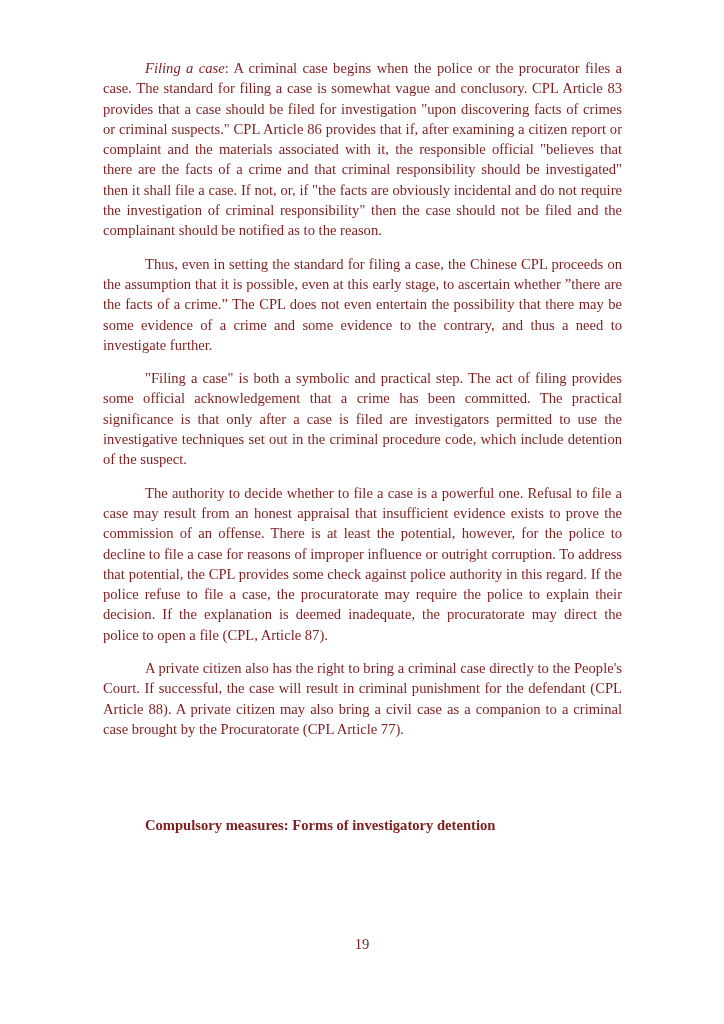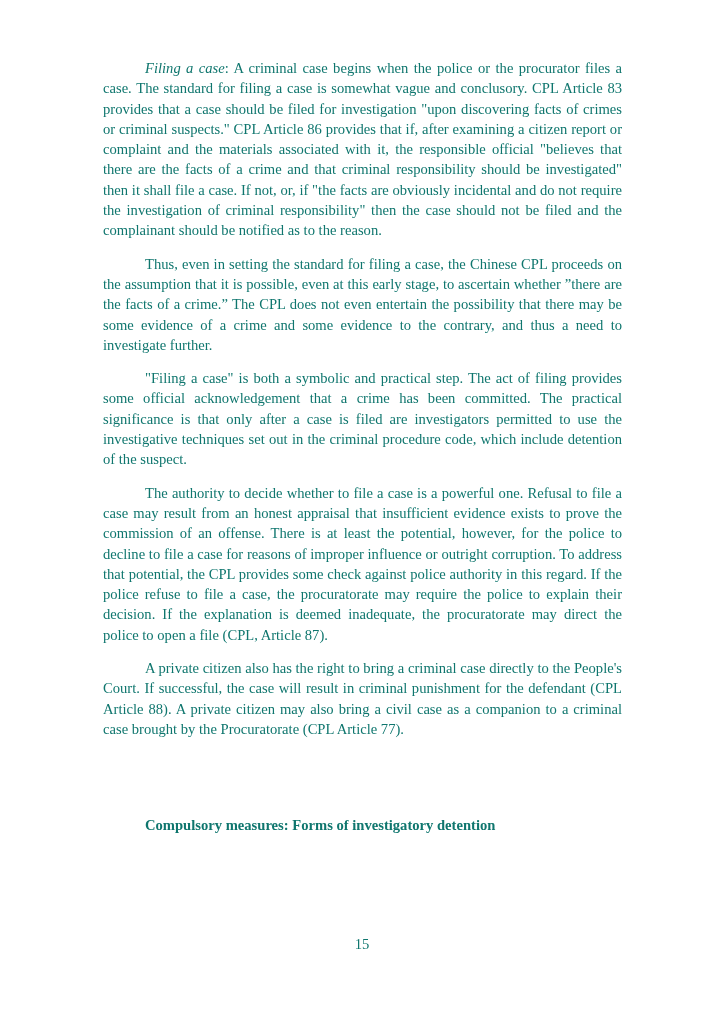--- a/index.html
+++ b/index.html
@@ -7,21 +7,21 @@
     width: 724px;
     height: 1024px;
     background: #ffffff;
     position: relative;
     overflow: hidden;
   }
   .page {
     position: absolute;
     inset: 0;
     font-family: "Liberation Serif", "DejaVu Serif", serif;
-    color: #0f766e;
+    color: #7f1d1d;
     background: #ffffff;
   }
   .text-block {
     position: absolute;
     left: 103px;
     top: 58px;
     width: 519px;
     font-size: 14.6px;
     line-height: 20.3px;
     text-align: justify;
@@ -50,14 +50,14 @@
 
 <div class="page">
   <div class="text-block">
     <p><em class="lead-italic">Filing a case</em><span>: A criminal case begins when the police or the procurator files a case. The standard for filing a case is somewhat vague and conclusory. CPL Article 83 provides that a case should be filed for investigation "upon discovering facts of crimes or criminal suspects." CPL Article 86 provides that if, after examining a citizen report or complaint and the materials associated with it, the responsible official "believes that there are the facts of a crime and that criminal responsibility should be investigated" then it shall file a case. If not, or, if "the facts are obviously incidental and do not require the investigation of criminal responsibility" then the case should not be filed and the complainant should be notified as to the reason.</span></p>
     <p>Thus, even in setting the standard for filing a case, the Chinese CPL proceeds on the assumption that it is possible, even at this early stage, to ascertain whether ”there are the facts of a crime.” The CPL does not even entertain the possibility that there may be some evidence of a crime and some evidence to the contrary, and thus a need to investigate further.</p>
     <p>"Filing a case" is both a symbolic and practical step. The act of filing provides some official acknowledgement that a crime has been committed. The practical significance is that only after a case is filed are investigators permitted to use the investigative techniques set out in the criminal procedure code, which include detention of the suspect.</p>
     <p>The authority to decide whether to file a case is a powerful one. Refusal to file a case may result from an honest appraisal that insufficient evidence exists to prove the commission of an offense. There is at least the potential, however, for the police to decline to file a case for reasons of improper influence or outright corruption. To address that potential, the CPL provides some check against police authority in this regard. If the police refuse to file a case, the procuratorate may require the police to explain their decision. If the explanation is deemed inadequate, the procuratorate may direct the police to open a file (CPL, Article 87).</p>
     <p>A private citizen also has the right to bring a criminal case directly to the People's Court. If successful, the case will result in criminal punishment for the defendant (CPL Article 88). A private citizen may also bring a civil case as a companion to a criminal case brought by the Procuratorate (CPL Article 77).</p>
     <p class="heading">Compulsory measures: Forms of investigatory detention</p>
   </div>
-  <div class="page-number">15</div>
+  <div class="page-number">19</div>
 </div>
 
 </body></html>

